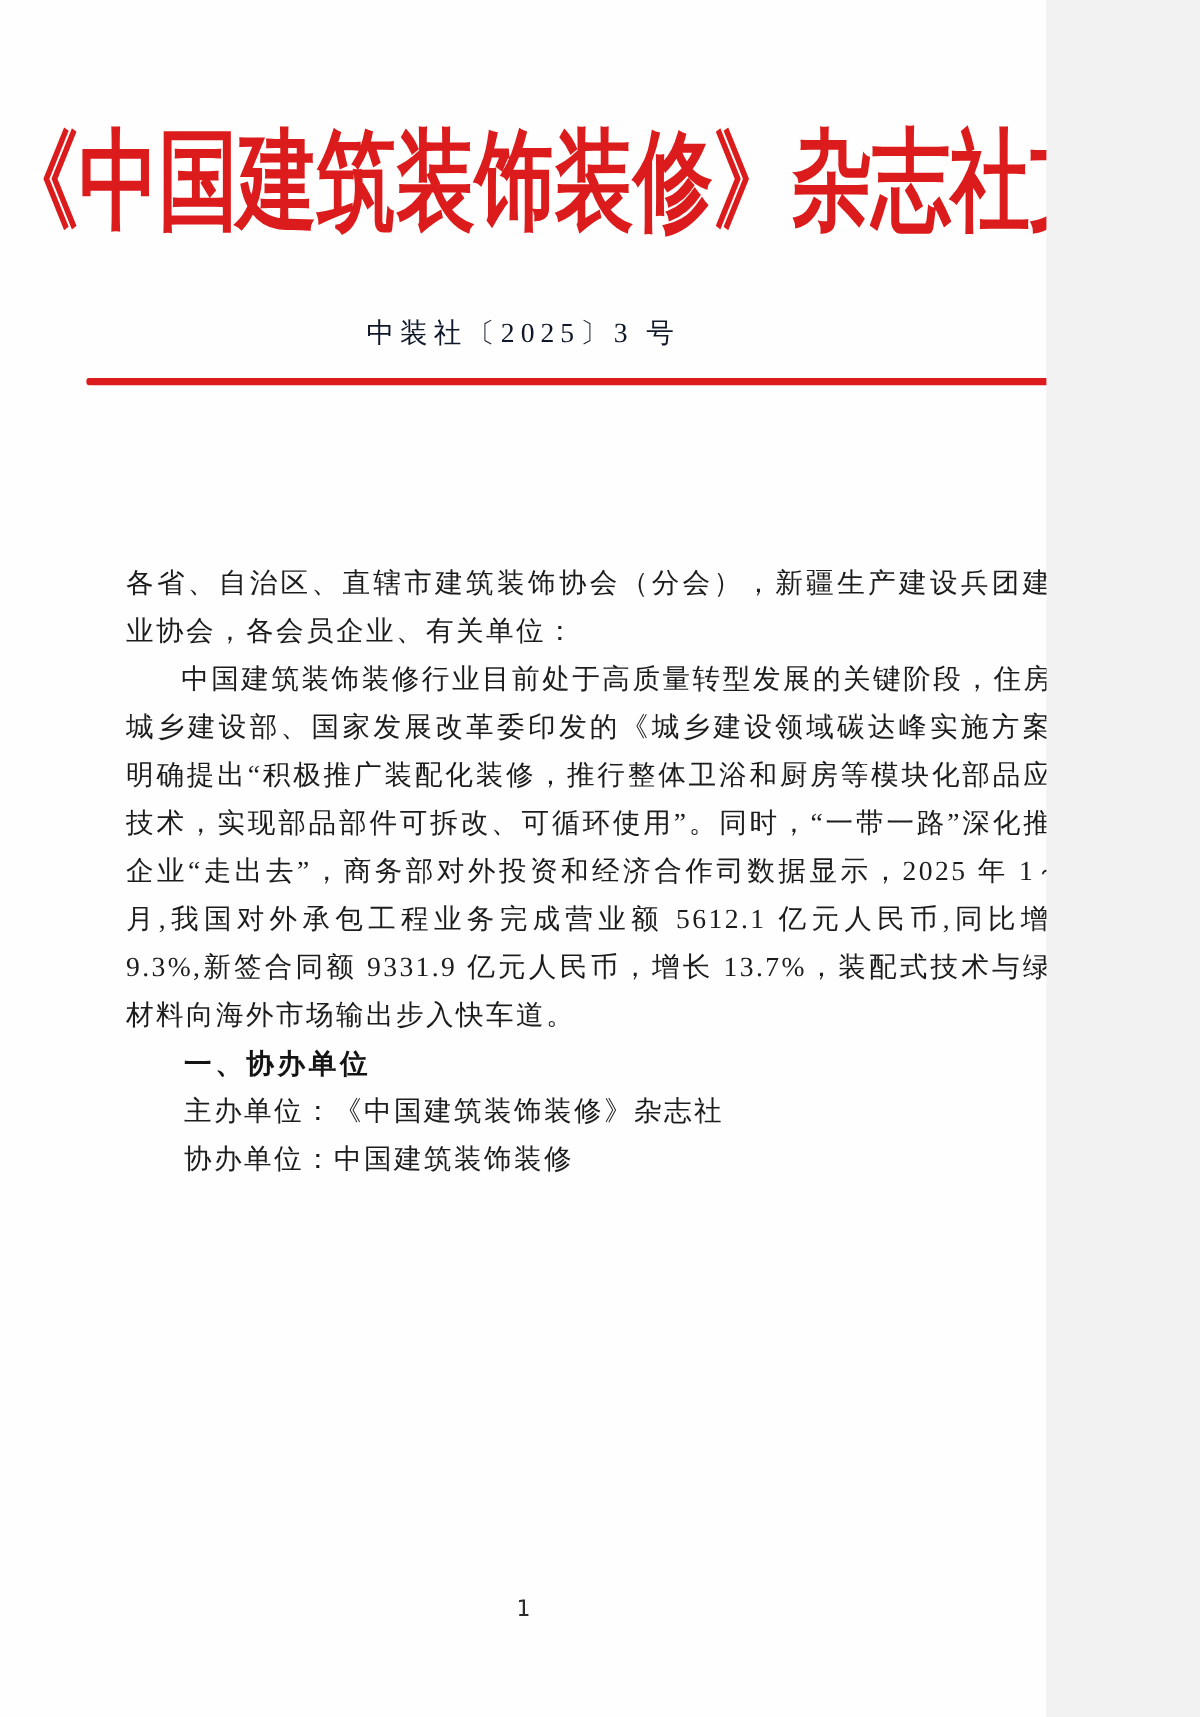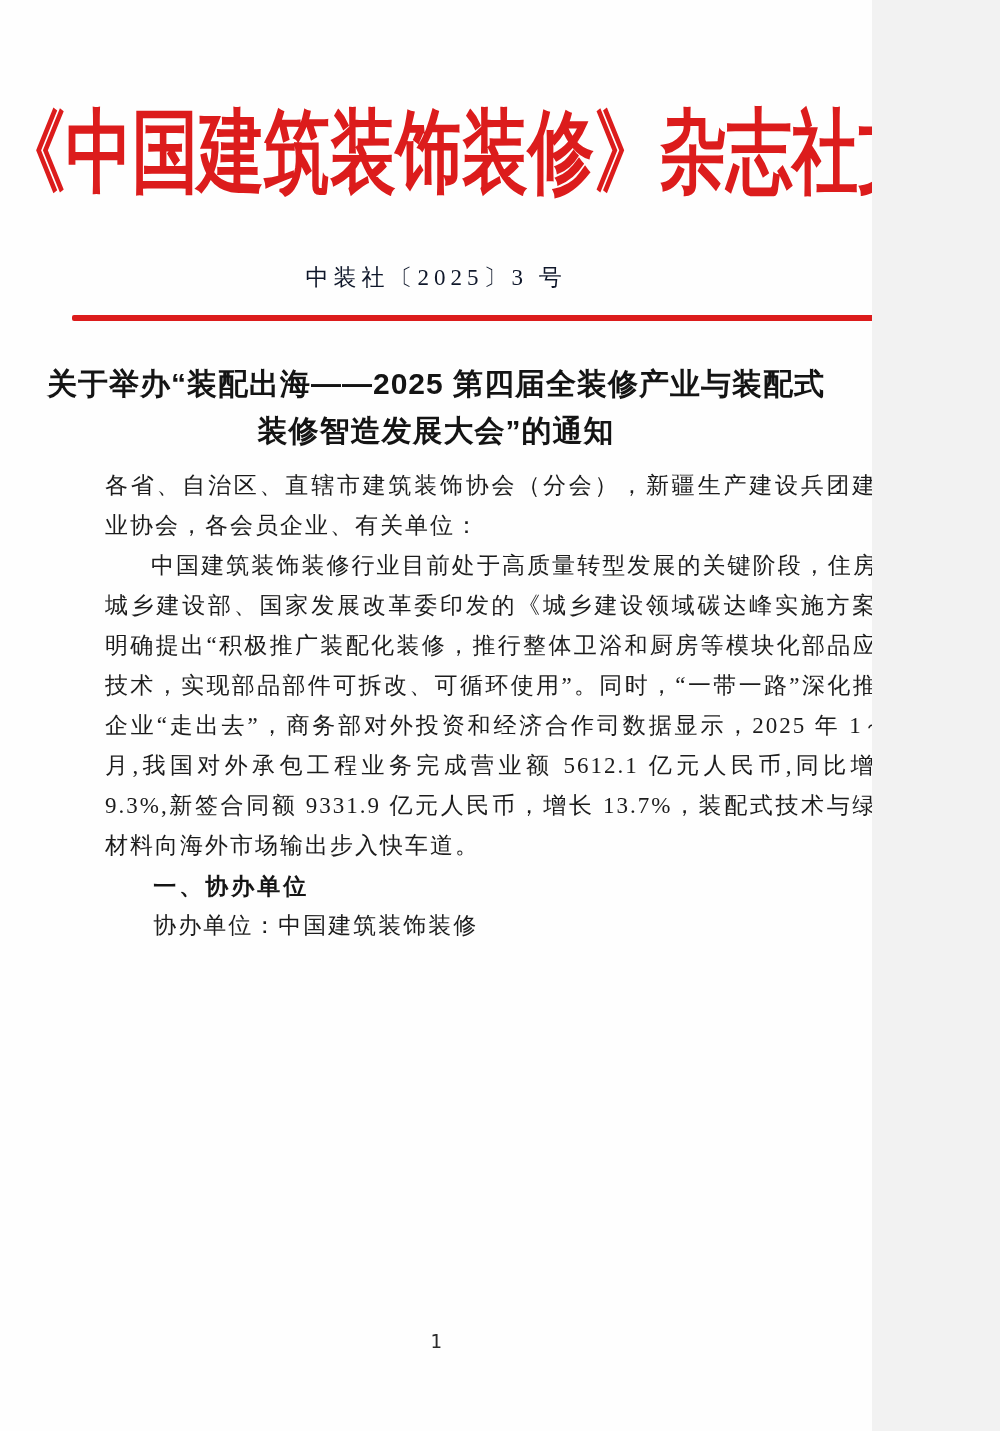--- a/index.html
+++ b/index.html
@@ -99,34 +99,31 @@
 <body>
 
 <div class="page">
 
   <div class="masthead">《中国建筑装饰装修》杂志社文件</div>
 
   <div class="doc-number">中装社〔2025〕3 号</div>
 
   <div class="red-rule"></div>
 
-  <h1 class="notice-title" style="margin:0;">
-    <span class="t-line">关于举办“装配出海——2025 第四届全装修产业与装配式</span>
-    <span class="t-line">装修智造发展大会”的通知</span>
-  </h1>
 
   <div class="body-text">
     <p class="salutation">各省、自治区、直辖市建筑装饰协会（分会），新疆生产建设兵团建筑业协会，各会员企业、有关单位：</p>
 
     <p class="indent">中国建筑装饰装修行业目前处于高质量转型发展的关键阶段，住房和城乡建设部、国家发展改革委印发的《城乡建设领域碳达峰实施方案》明确提出“积极推广装配化装修，推行整体卫浴和厨房等模块化部品应用技术，实现部品部件可拆改、可循环使用”。同时，“一带一路”深化推动企业“走出去”，商务部对外投资和经济合作司数据显示，2025 年 1～6 月,我国对外承包工程业务完成营业额 5612.1 亿元人民币,同比增长 9.3%,新签合同额 9331.9 亿元人民币，增长 13.7%，装配式技术与绿色材料向海外市场输出步入快车道。</p>
 
 
     <p class="org-heading">一、协办单位</p>
 
 
+    <p class="org-line">主办单位：《中国建筑装饰装修》杂志社</p>
 
     <p class="org-line">协办单位：中国建筑装饰装修</p>
 
   </div>
 
   <div class="page-number">1</div>
 
 </div>
 
 </body></html>

